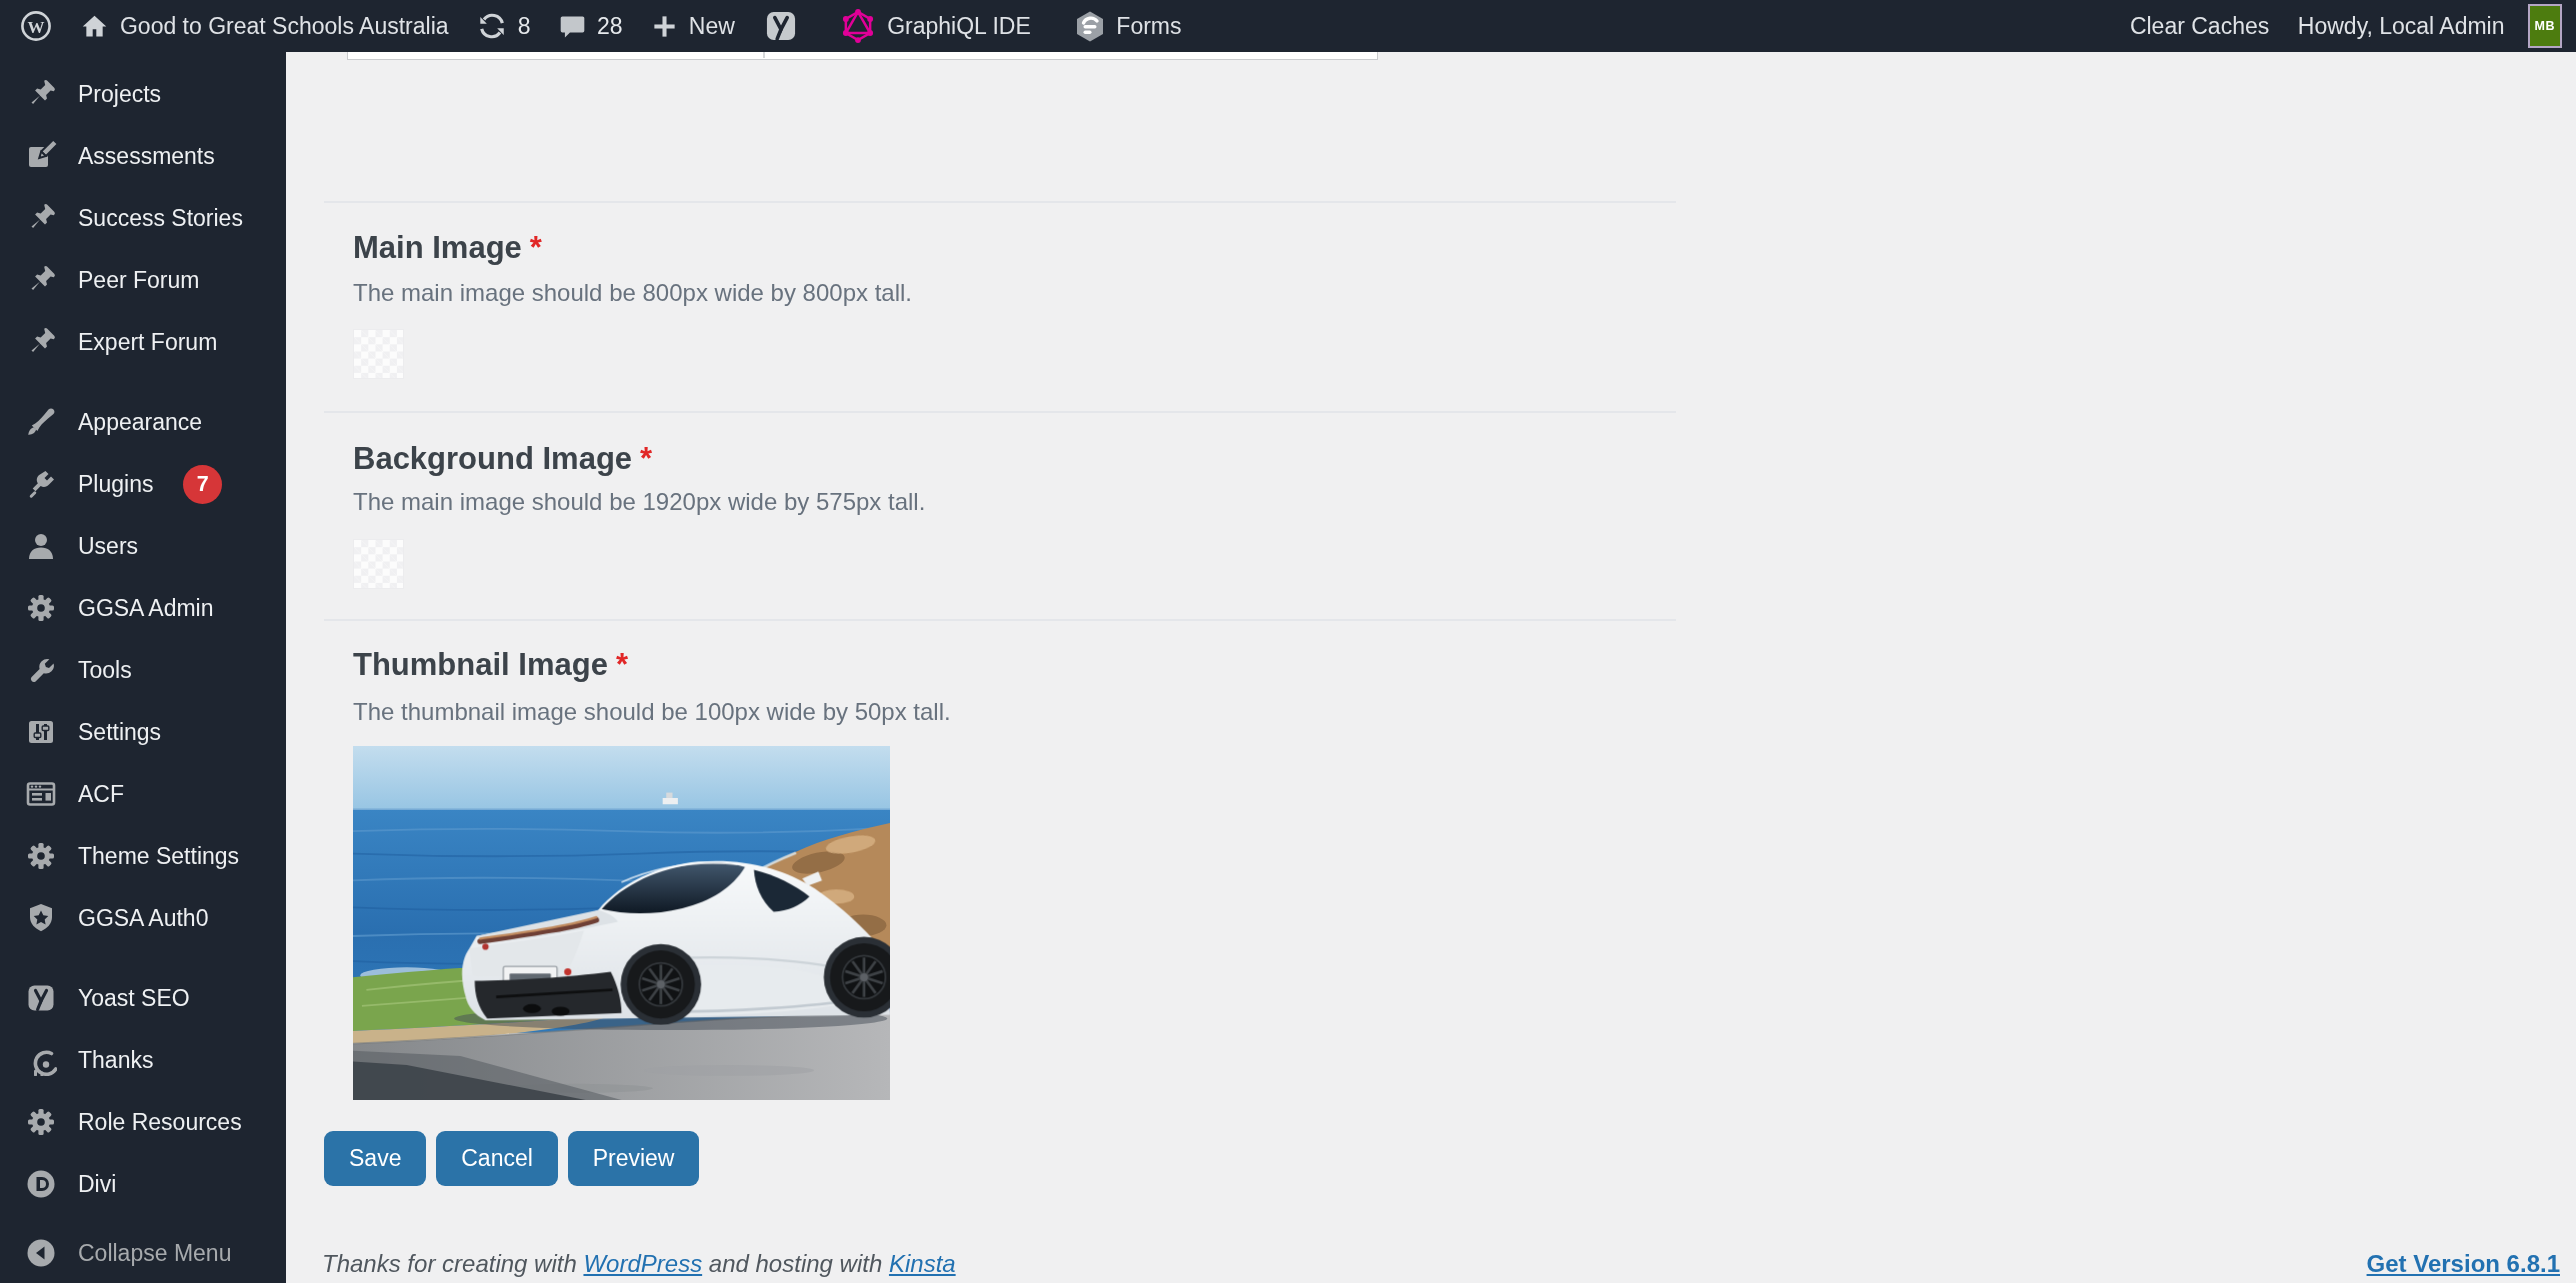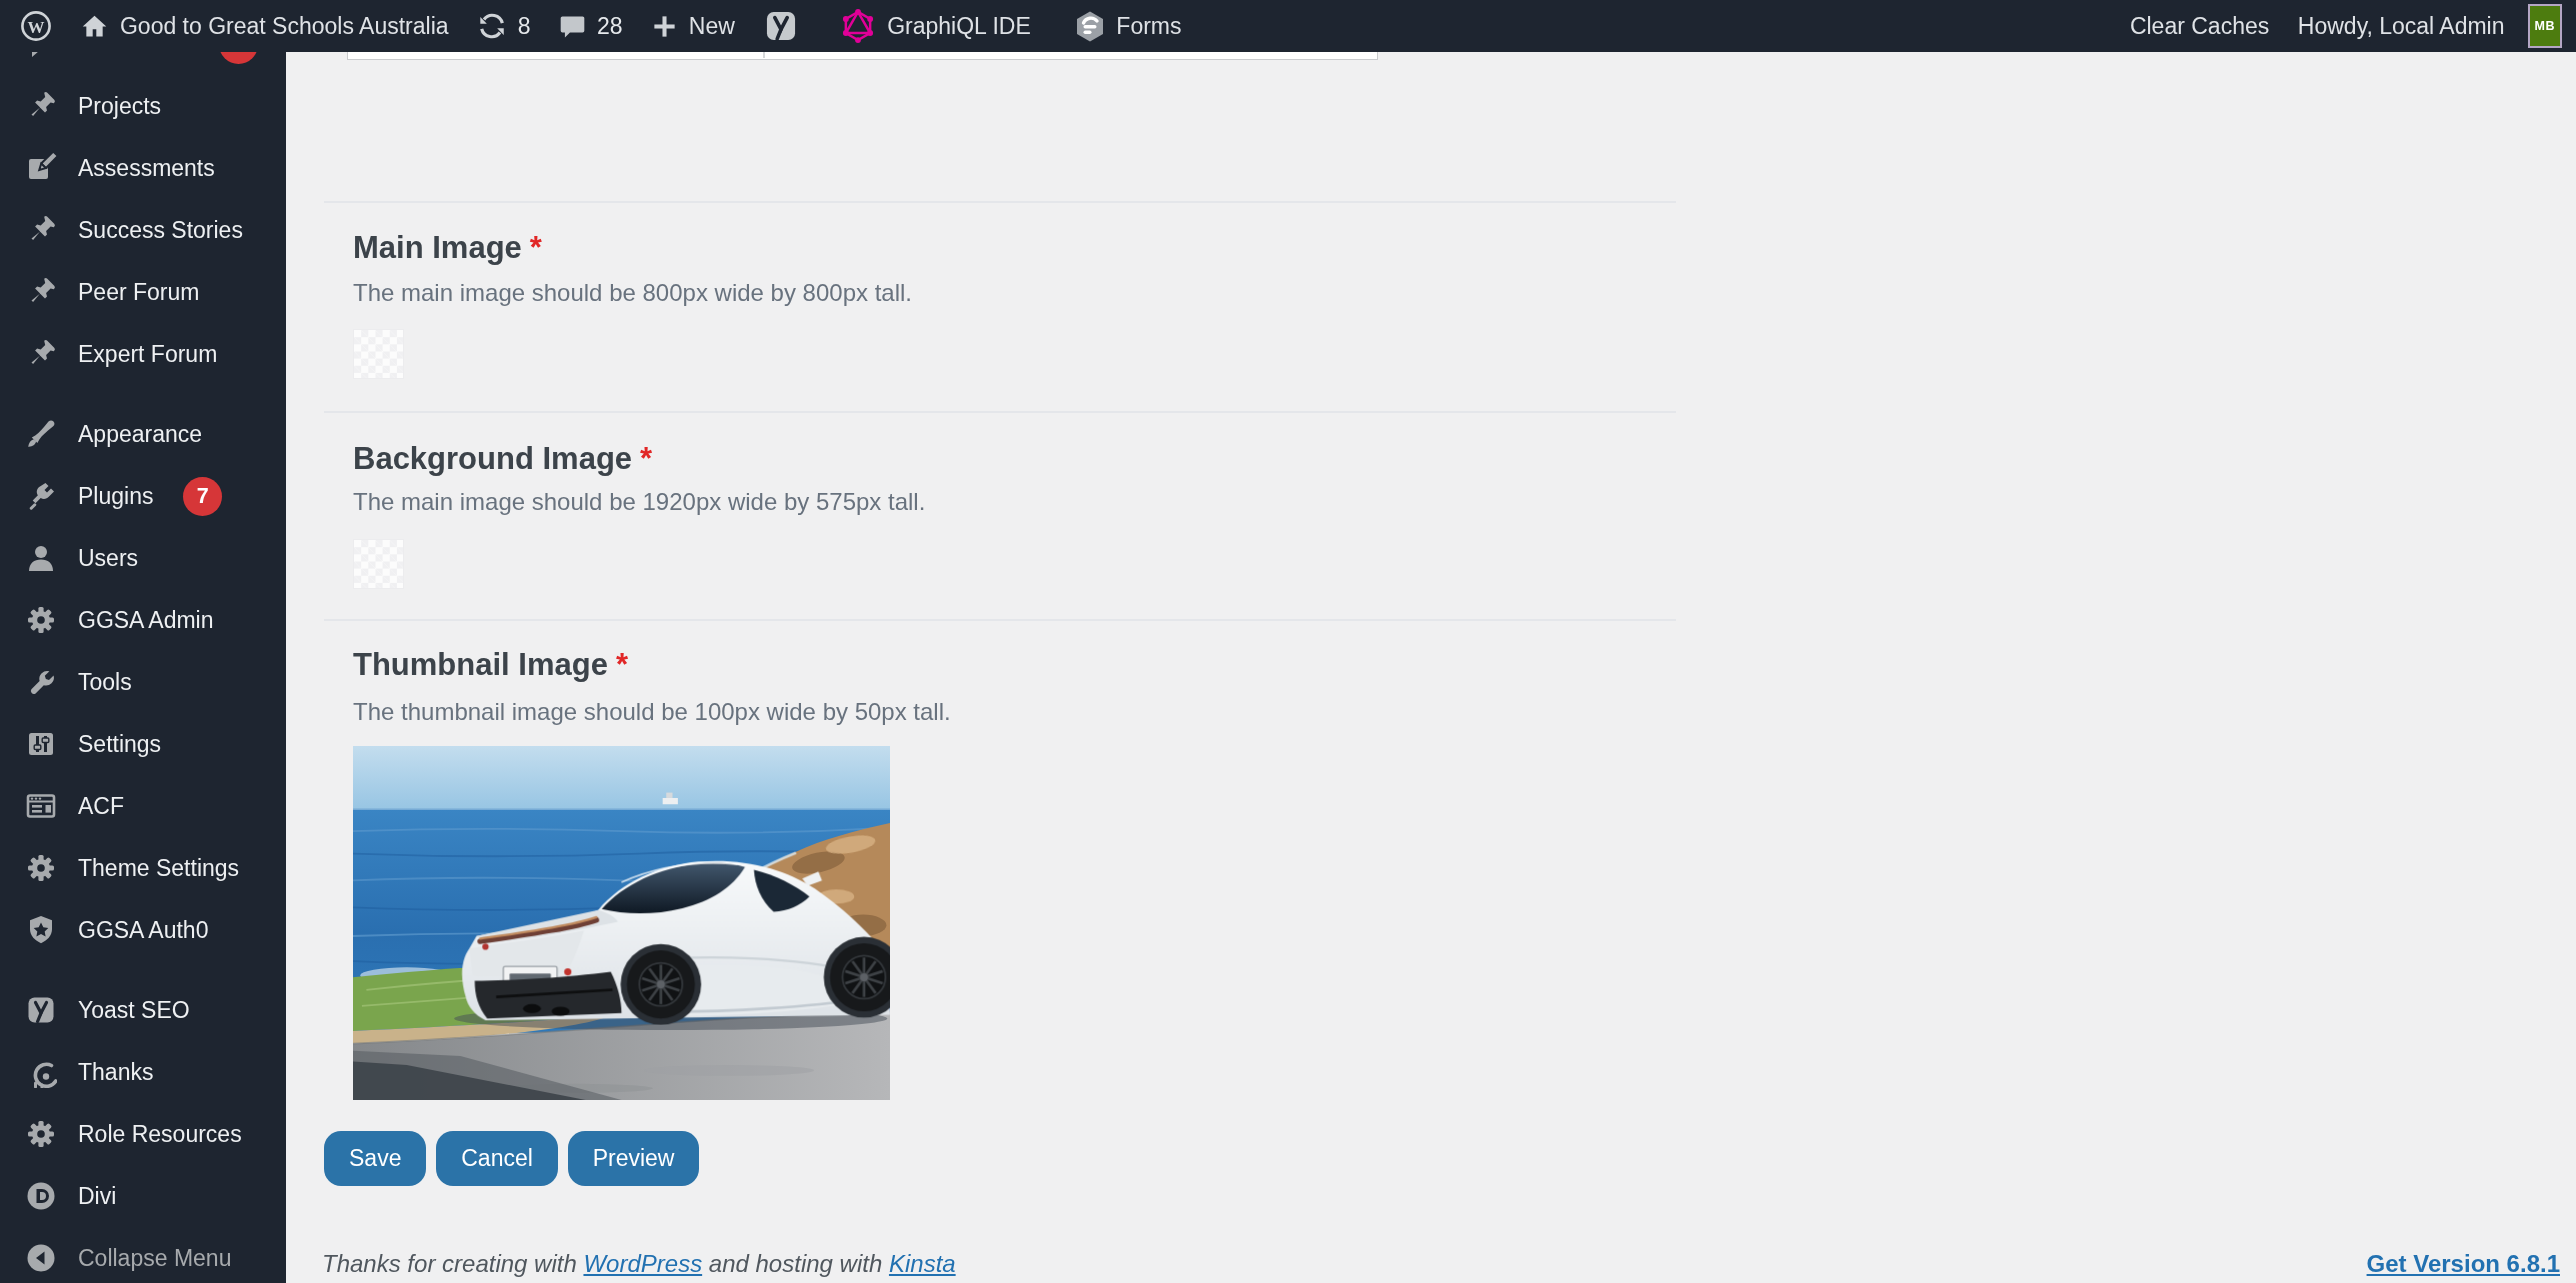--- a/index.html
+++ b/index.html
@@ -21,21 +21,21 @@
   .ab-count{font-size:23px;color:#e6e9ec;}
   .ab-right{margin-left:auto;display:flex;align-items:center;height:100%;padding-right:14.3px;}
   .avatar{
     width:34px;height:44px;background:#4d7c0f;border:2.7px solid #b4a6c4;box-sizing:border-box;
     color:#fff;font-size:12.5px;font-weight:bold;display:flex;align-items:center;justify-content:center;
     margin-left:12.5px;letter-spacing:0.4px;
   }
   
   .sidebar{
     position:absolute;top:0;left:0;width:286px;height:1284px;background:#1e2530;z-index:20;
-    padding-top:52px;box-sizing:border-box;display:flex;flex-direction:column;
+    padding-top:40px;box-sizing:border-box;display:flex;flex-direction:column;
   }
   .mi{height:62px;flex:0 0 62px;display:flex;align-items:center;padding-left:23px;gap:19px;
       color:#eef0f2;font-size:23px;cursor:pointer;white-space:nowrap;}
   .mi .ico{width:36px;height:36px;flex:0 0 36px;display:flex;align-items:center;justify-content:center;}
   .mi .ico svg{width:32px;height:32px;display:block;}
   .mi.partial{margin-top:-39px;}
   .gap{height:18px;flex:0 0 18px;}
   .mi.collapse{margin-top:auto;color:#a7aaad;}
   .cbadge{
     min-width:39px;height:39px;padding:0 7.2px;box-sizing:border-box;border-radius:19.7px;
@@ -58,21 +58,21 @@
     background-color:#ffffff;
     background-image:
       linear-gradient(45deg,#f1f1f3 25%,transparent 25%,transparent 75%,#f1f1f3 75%),
       linear-gradient(45deg,#f1f1f3 25%,transparent 25%,transparent 75%,#f1f1f3 75%);
     background-size:14.3px 14.3px;background-position:0 0,7.2px 7.2px;opacity:.8;
   }
   .thumb{position:absolute;left:67px;top:694px;width:537px;height:354px;cursor:pointer;}
   .thumb svg{display:block;width:537px;height:354px;}
   .btn-row{position:absolute;left:38px;top:1079px;display:flex;gap:9.8px;}
   .btn{
-    height:55px;background:#2b73a8;color:#fff;border:none;border-radius:17px;
+    height:55px;background:#2b73a8;color:#fff;border:none;border-radius:9px;
     font-size:23px;font-family:"Liberation Sans",sans-serif;
     display:flex;align-items:center;justify-content:center;padding:0 25px;cursor:pointer;
   }
   .footer{position:absolute;left:36px;right:16px;top:1198px;display:flex;justify-content:space-between;align-items:baseline;font-size:24px;gap:19px;}
   .footer-left{font-style:italic;color:#50575e;}
   .footer-left a{color:#2271b1;text-decoration:underline;cursor:pointer;}
   .version-link{font-weight:bold;color:#2271b1;text-decoration:underline;cursor:pointer;}
   .hidden-defs{position:absolute;width:0;height:0;overflow:hidden;}
 </style>
 </head>

